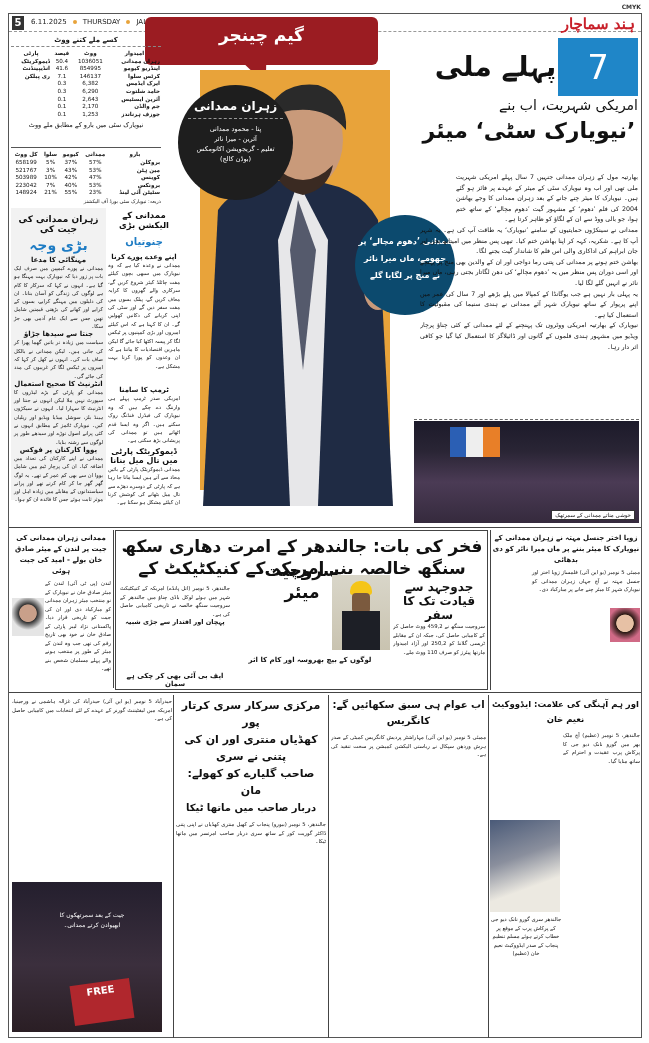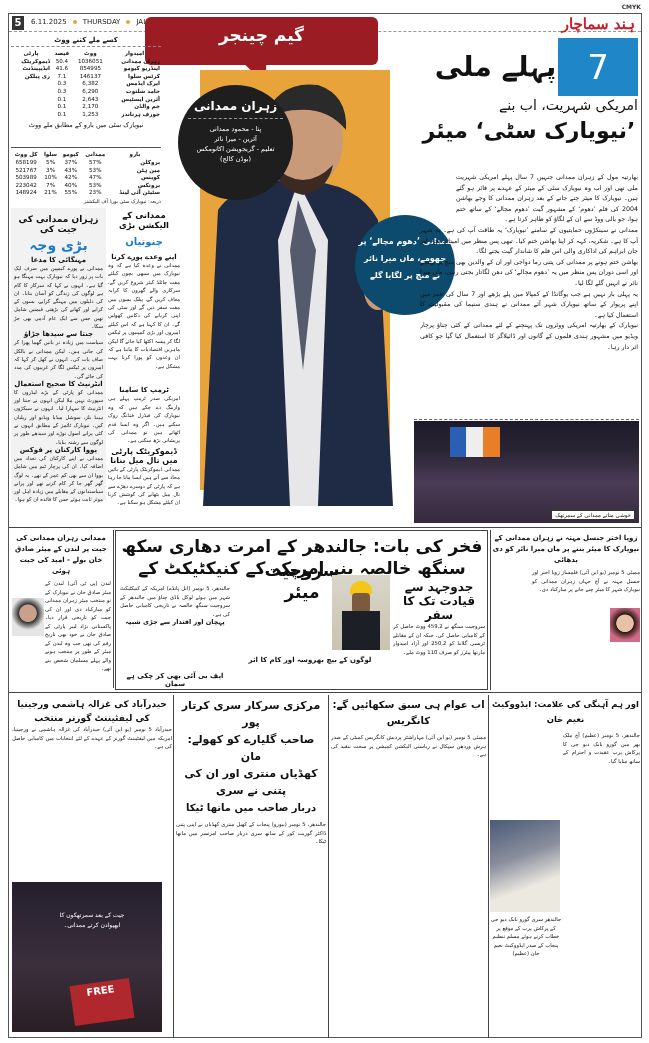--- a/index.html
+++ b/index.html
@@ -283,34 +283,33 @@
 <div class="vr" style="left:490px;top:530px;height:160px"></div>
 <div class="abs" style="left:492px;top:533px;width:148px;height:160px;overflow:hidden">
   <div class="rtl ctr" style="font-size:7px;font-weight:bold;line-height:11px">زویا اختر جنسل مہتہ نے زہران ممدانی کے نیویارک کا میئر بننے پر ماں میرا نائر کو دی بدھائی</div>
   <div class="body-text" style="font-size:5.3px;line-height:8.5px;padding-left:40px;margin-top:2px">ممبئی 5 نومبر (یو این آئی) فلمساز زویا اختر اور جنسل مہتہ نے آج جہاں زہران ممدانی کو نیویارک شہر کا میئر چنے جانے پر مبارکباد دی۔</div>
 </div>
 <div class="zoya"></div>
 
 <div class="hr" style="left:9px;top:692px;width:632px"></div>
 
 <div class="abs" style="left:12px;top:697px;width:160px;overflow:hidden;height:180px">
-  <div class="rtl ctr" style="font-size:9px;font-weight:bold;line-height:14px">حیدرآباد کی غزالہ ہاشمی ورجینیا کی لیفٹیننٹ گورنر منتخب</div>
   <div class="body-text" style="font-size:5.3px;line-height:8.5px">حیدرآباد 5 نومبر (یو این آئی) حیدرآباد کی غزالہ ہاشمی نے ورجینیا، امریکہ میں لیفٹیننٹ گورنر کے عہدے کے لئے انتخابات میں کامیابی حاصل کی ہے۔</div>
 </div>
 <div class="fam">
   <div class="cap">جیت کے بعد سمرتھکوں کا ابھیوادن کرتے ممدانی۔</div>
   <div class="banner2">FREE</div>
 </div>
 
 <div class="vr" style="left:173px;top:695px;height:343px"></div>
 
 <div class="abs" style="left:176px;top:697px;width:150px;height:340px;overflow:hidden">
   <div class="rtl ctr" style="font-size:11px;font-weight:bold;line-height:17px">مرکزی سرکار سری کرتار پور</div>
+  <div class="rtl ctr" style="font-size:11px;font-weight:bold;line-height:17px">کھڈیاں منتری اور ان کی پتنی نے سری</div>
   <div class="rtl ctr" style="font-size:11px;font-weight:bold;line-height:17px">صاحب گلیارے کو کھولے: مان</div>
-  <div class="rtl ctr" style="font-size:11px;font-weight:bold;line-height:17px">کھڈیاں منتری اور ان کی پتنی نے سری</div>
   <div class="rtl ctr" style="font-size:10px;font-weight:bold;line-height:17px">دربار صاحب میں ماتھا ٹیکا</div>
   <div class="body-text" style="font-size:5.3px;line-height:8.5px;margin-top:4px">جالندھر، 5 نومبر (بیورو) پنجاب کے کھیل منتری کھڈیاں نے اپنی پتنی ڈاکٹر گوریت کور کے ساتھ سری دربار صاحب امرتسر میں ماتھا ٹیکا۔</div>
 </div>
 
 <div class="vr" style="left:328px;top:695px;height:343px"></div>
 
 <div class="abs" style="left:331px;top:697px;width:155px;height:340px;overflow:hidden">
   <div class="rtl ctr" style="font-size:10px;font-weight:bold;line-height:16px">اب عوام ہی سبق سکھائیں گے: کانگریس</div>
   <div class="body-text" style="font-size:5.3px;line-height:8.5px;margin-top:4px">ممبئی 5 نومبر (یو این آئی) مہاراشٹر پردیش کانگریس کمیٹی کے صدر ہرش وردھن سپکال نے ریاستی الیکشن کمیشن پر سخت تنقید کی ہے۔</div>
 </div>

